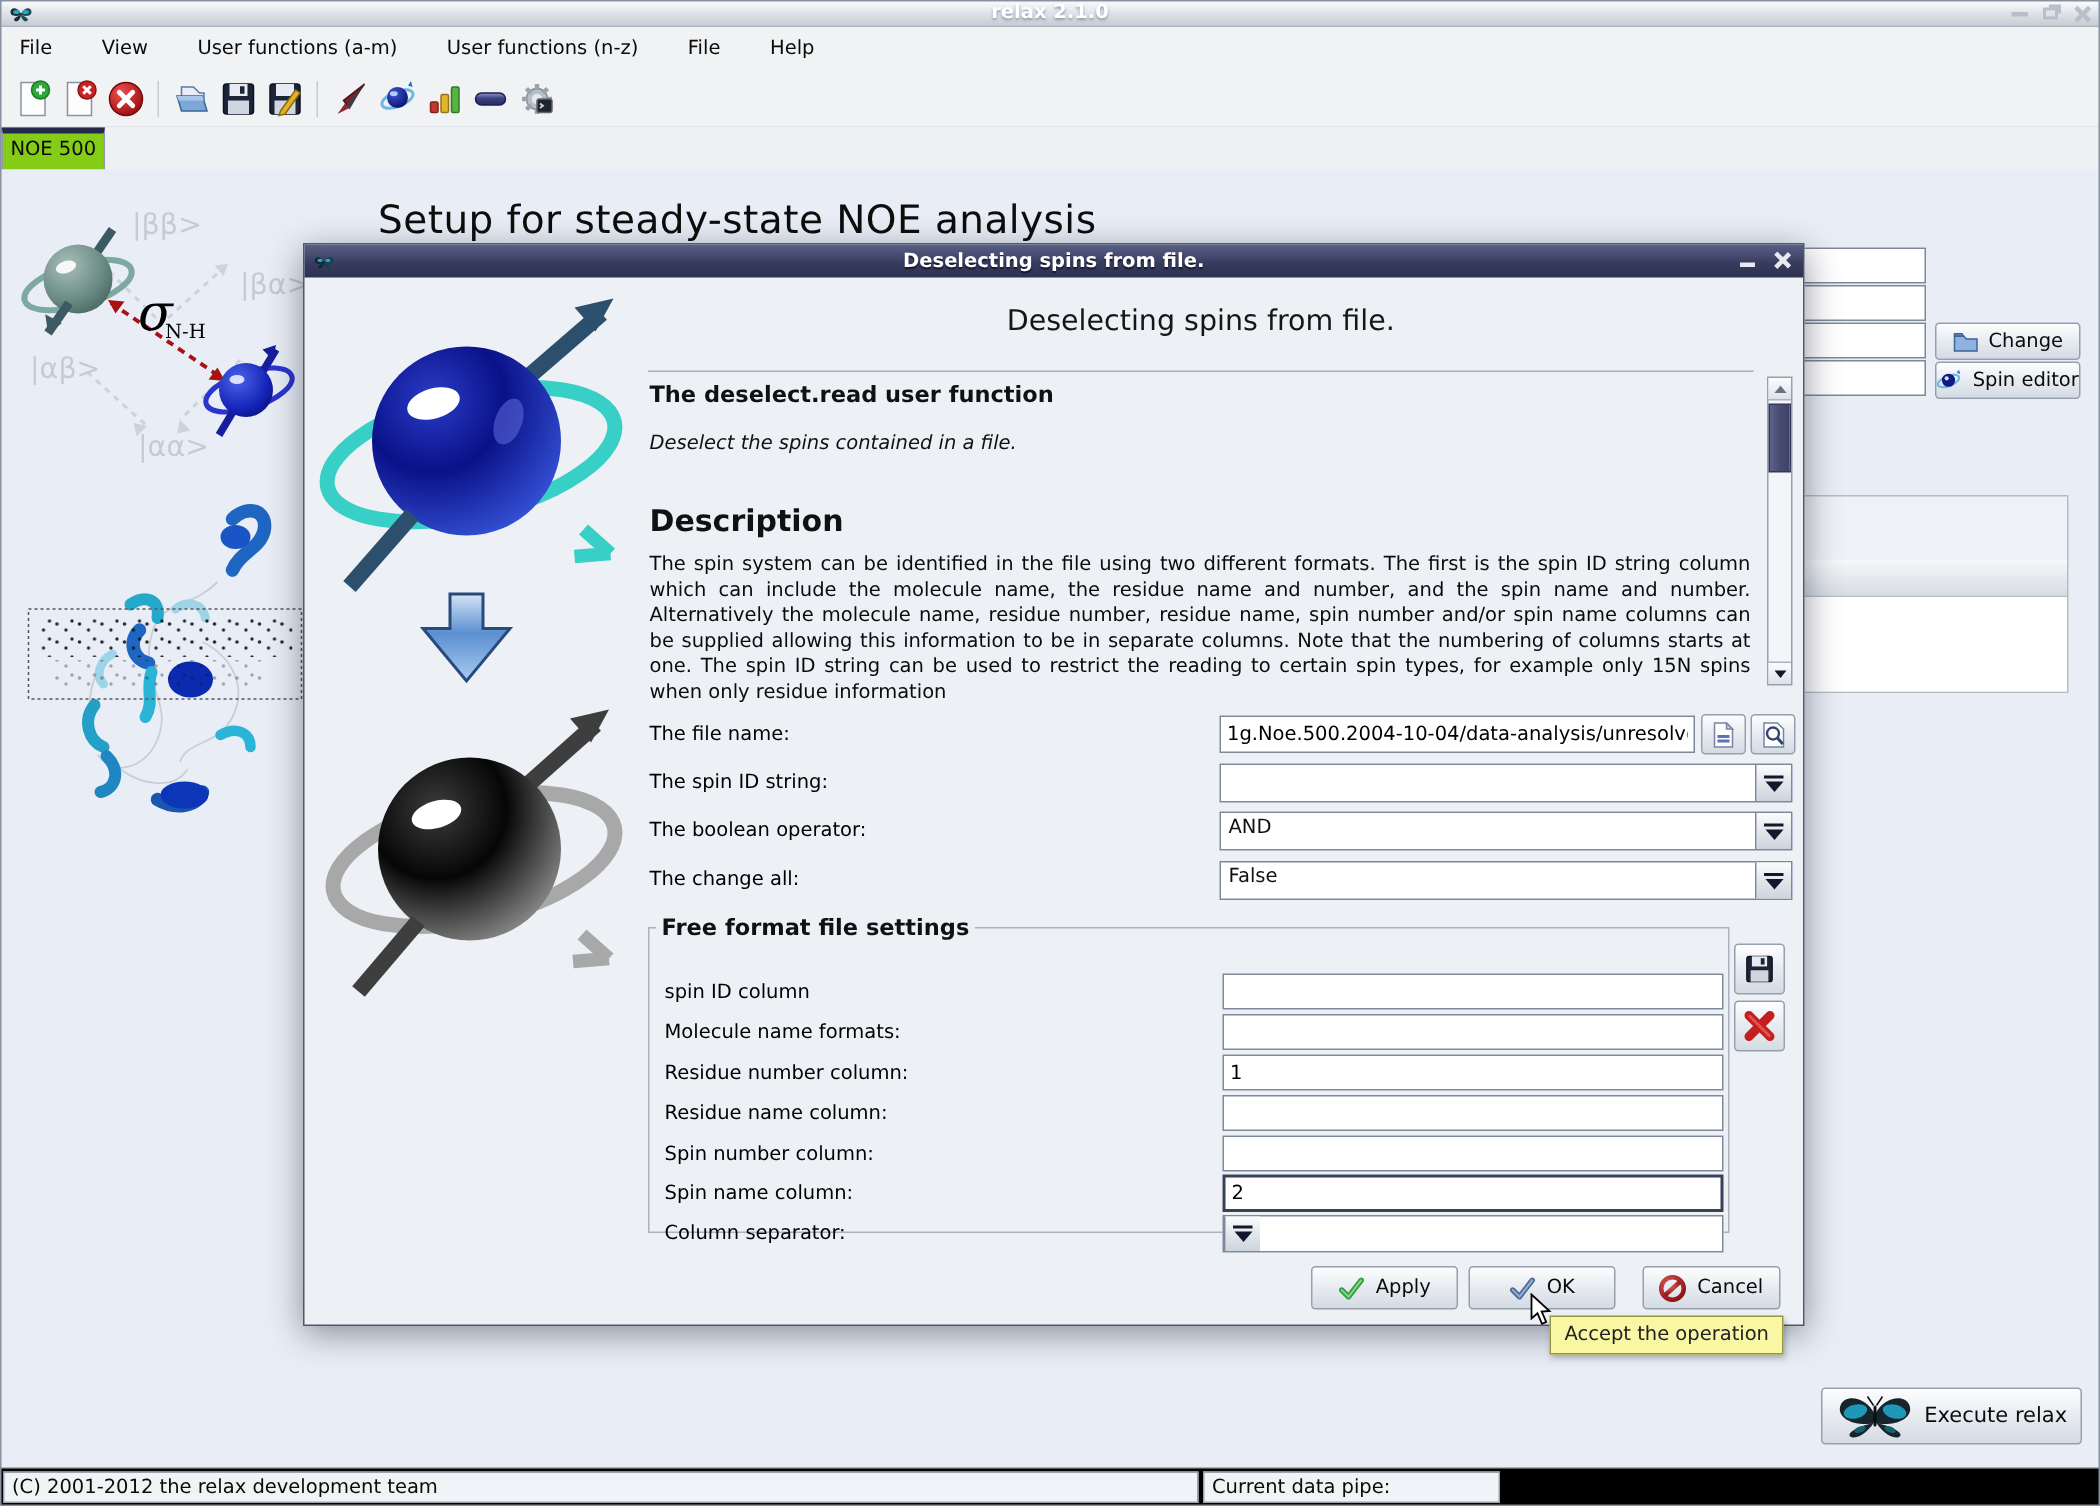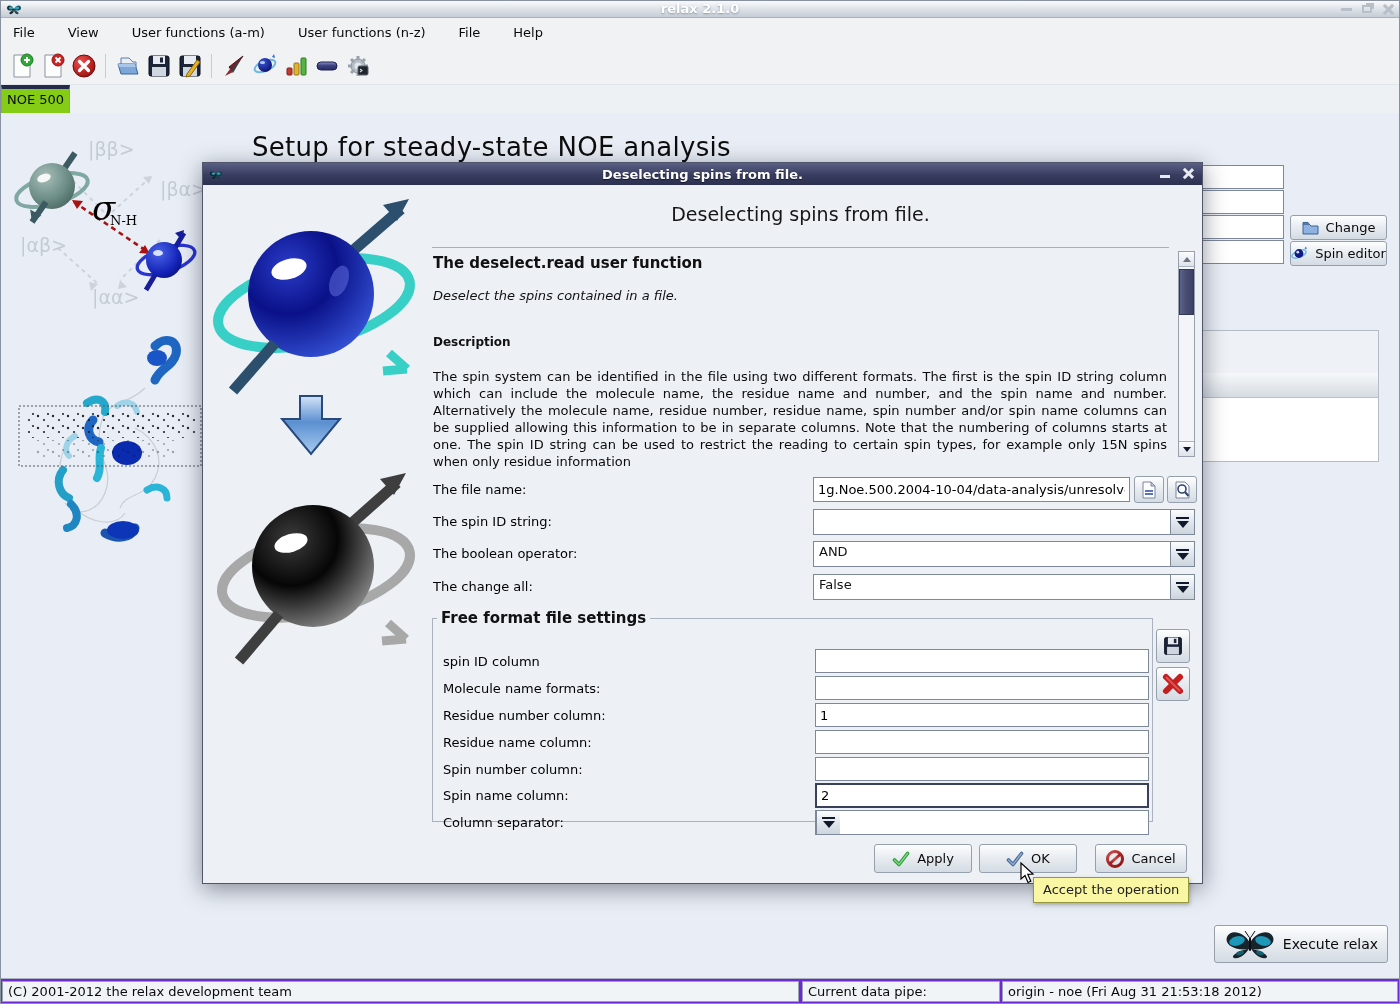--- a/index.html
+++ b/index.html
@@ -54,21 +54,21 @@
   .dlg-controls { position:absolute; right:8px; top:3px; display:flex; gap:12px; align-items:center; z-index:2; }
   .dlg-min { width:10px; height:3px; background:#e8eaf2; margin-top:6px; }
   .dlg-x { position:relative; width:12px; height:14px; }
   .dlg-x::before,.dlg-x::after { content:""; position:absolute; left:5px; top:1px; width:2.5px; height:13px; background:#e8eaf2; }
   .dlg-x::before{ transform:rotate(45deg);} .dlg-x::after{ transform:rotate(-45deg);}
 
   .dlg-heading { position:absolute; left:230px; top:40px; width:735px; text-align:center; font-size:19px; color:#161616; }
   .dlg-hr { position:absolute; left:229px; top:84px; width:737px; height:1px; background:#a6afbb; }
   .func-title { position:absolute; left:230px; top:91px; font-size:15px; font-weight:bold; }
   .func-desc { position:absolute; left:230px; top:125px; font-size:13px; font-style:italic; }
-  .desc-heading { position:absolute; left:230px; top:172px; font-size:12px; font-weight:bold; }
+  .desc-heading { position:absolute; left:230px; top:172px; font-size:20px; font-weight:bold; }
   .desc-text { position:absolute; left:230px; top:205px; width:734px; font-size:13px; line-height:17px; text-align:justify; color:#0b0b0b; }
 
   .vscroll { position:absolute; left:975px; top:88px; width:17px; height:206px; background:#f3f5f8; border:1px solid #97a0ac; }
   .vs-btn { position:absolute; left:0; width:15px; height:15px; background:linear-gradient(#fbfcfd,#dde3ea); border-bottom:1px solid #aab2bd; display:flex; align-items:center; justify-content:center; }
   .vs-btn.down { bottom:0; border-bottom:none; border-top:1px solid #aab2bd; }
   .vs-up-tri { width:0;height:0;border-left:4px solid transparent;border-right:4px solid transparent;border-bottom:5px solid #6b7280; }
   .vs-down-tri { width:0;height:0;border-left:4px solid transparent;border-right:4px solid transparent;border-top:5px solid #12182b; }
   .vs-thumb { position:absolute; left:0; top:17px; width:15px; height:46px; background:linear-gradient(90deg,#5d628b,#474c72 50%,#3d4166); border:1px solid #343856; }
 
   fieldset.ffs { position:absolute; left:229px; top:446px; width:721px; height:213px; border:1px solid #a9b2be; }
@@ -83,21 +83,21 @@
     padding:4px 9px 0 9px; font-size:13px; color:#222; z-index:30; box-shadow:1px 2px 4px rgba(0,0,0,.25); }
 
   .cursor { position:absolute; left:1020px; top:862px; z-index:40; }
 
   
   .bg-input { position:absolute; left:1150px; width:134px; height:24px; background:#fff; border:1px solid #7d8899; z-index:1; }
   .panel { position:absolute; left:1150px; top:217px; width:229px; height:132px; background:#eef1f5; border:1px solid #b5bcc6; z-index:1; }
   .panel-header { position:absolute; left:0; top:42px; right:0; height:25px; background:linear-gradient(#f6f8fa,#d6dce3); border-bottom:1px solid #b8bfc8; }
   .panel-body { position:absolute; left:0; top:67px; right:0; bottom:0; background:#fff; }
 
-  .statusbar { position:absolute; left:0; top:978px; width:1400px; height:26px; background:#6d28d9; border-top:1px solid #aab2bc; }
+  .statusbar { position:absolute; left:0; top:978px; width:1400px; height:26px; background:#000000; border-top:1px solid #aab2bc; }
   .status-cell { position:absolute; top:2px; height:21px; background:#f1f4f7; border:1px solid #99a2ad; line-height:19px; padding-left:5px; color:#0a0a0a; white-space:nowrap; overflow:hidden; }
 
   .win-frame { position:absolute; inset:0; border:1px solid #8791a0; pointer-events:none; z-index:50; }
 </style>
 </head>
 <body>
 
 <div class="titlebar">
   <svg class="tb-icon" width="16" height="12" viewBox="0 0 16 12">
     <path d="M8,6 C5,1 1,2 1,5 C1,8 5,8 8,7 C5,8 2,10 4,11 C6,12 8,9 8,7 Z" fill="#173038"></path>
@@ -557,16 +557,15 @@
 </div>
 
 <div class="tooltip">Accept the operation</div>
 <svg class="cursor" width="15" height="22" viewBox="0 0 15 22">
   <path d="M1,1 L1,17 L5,13.5 L8,20.5 L10.8,19.3 L7.8,12.4 L13,12 Z" fill="#fff" stroke="#000" stroke-width="1.2"></path>
 </svg>
 
 <div class="statusbar">
   <div class="status-cell" style="left:2px;width:797px;">(C) 2001-2012 the relax development team</div>
   <div class="status-cell" style="left:802px;width:198px;">Current data pipe:</div>
-  <div class="status-cell" style="left:1002px;width:396px;">origin - noe (Fri Aug 31 21:53:18 2012)</div>
 </div>
 
 <div class="win-frame"></div>
 
 </body></html>

